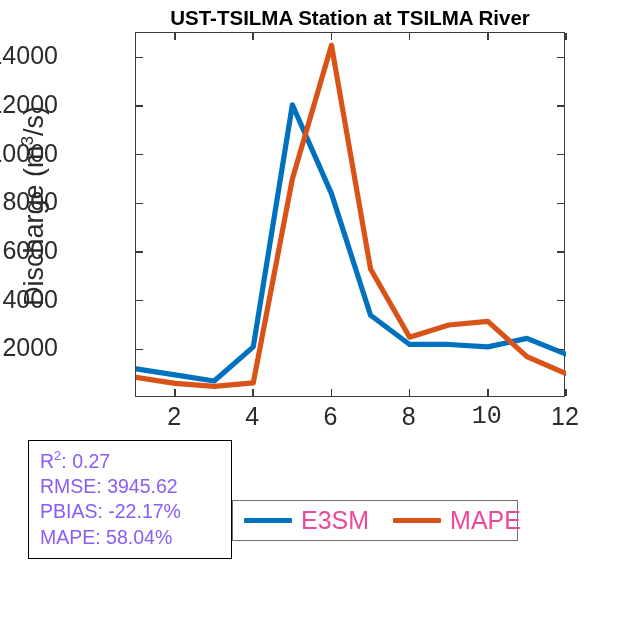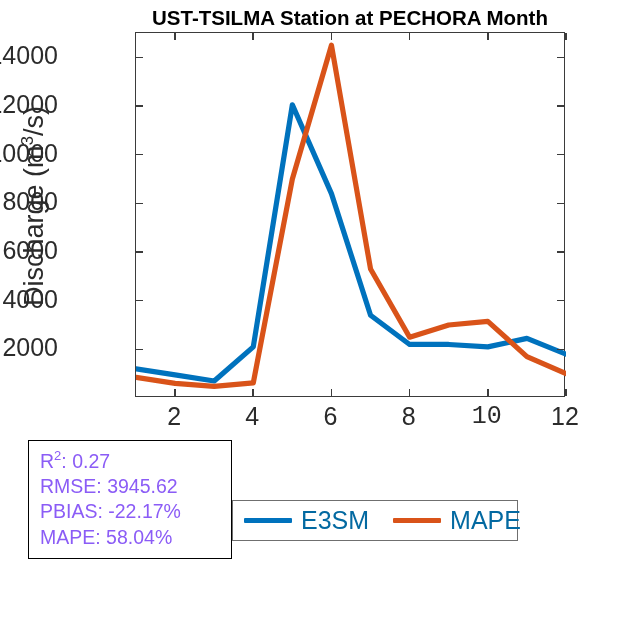--- a/index.html
+++ b/index.html
@@ -121,28 +121,28 @@
   }
   .legend-entry{display:flex;align-items:center;}
   .legend-entry.first{margin-left:11px;}
   .legend-entry.second{margin-left:24px;}
   .legend-swatch{
     display:inline-block;
     width:48px;height:5.5px;
     border-radius:1px;
     margin-right:9px;
   }
-  .legend-label{font-size:25px;color:#0369a1;line-height:1;}
+  .legend-label{font-size:25px;color:#ec4899;line-height:1;}
 </style>
 </head>
 <body>
 
 <div id="root">
 
-  <div class="chart-title">UST-TSILMA  Station at  PECHORA  Month</div>
+  <div class="chart-title">UST-TSILMA  Station at  TSILMA  River</div>
 
   <div class="ylabel">
     <span>Discharge (m</span><sup>3</sup><span>/s)</span>
   </div>
 
 
   <div id="ytick-labels">
       <div class="ytick-label" style="top: 335.333px;">2000</div>
       <div class="ytick-label" style="top: 286.667px;">4000</div>
       <div class="ytick-label" style="top: 238px;">6000</div>

